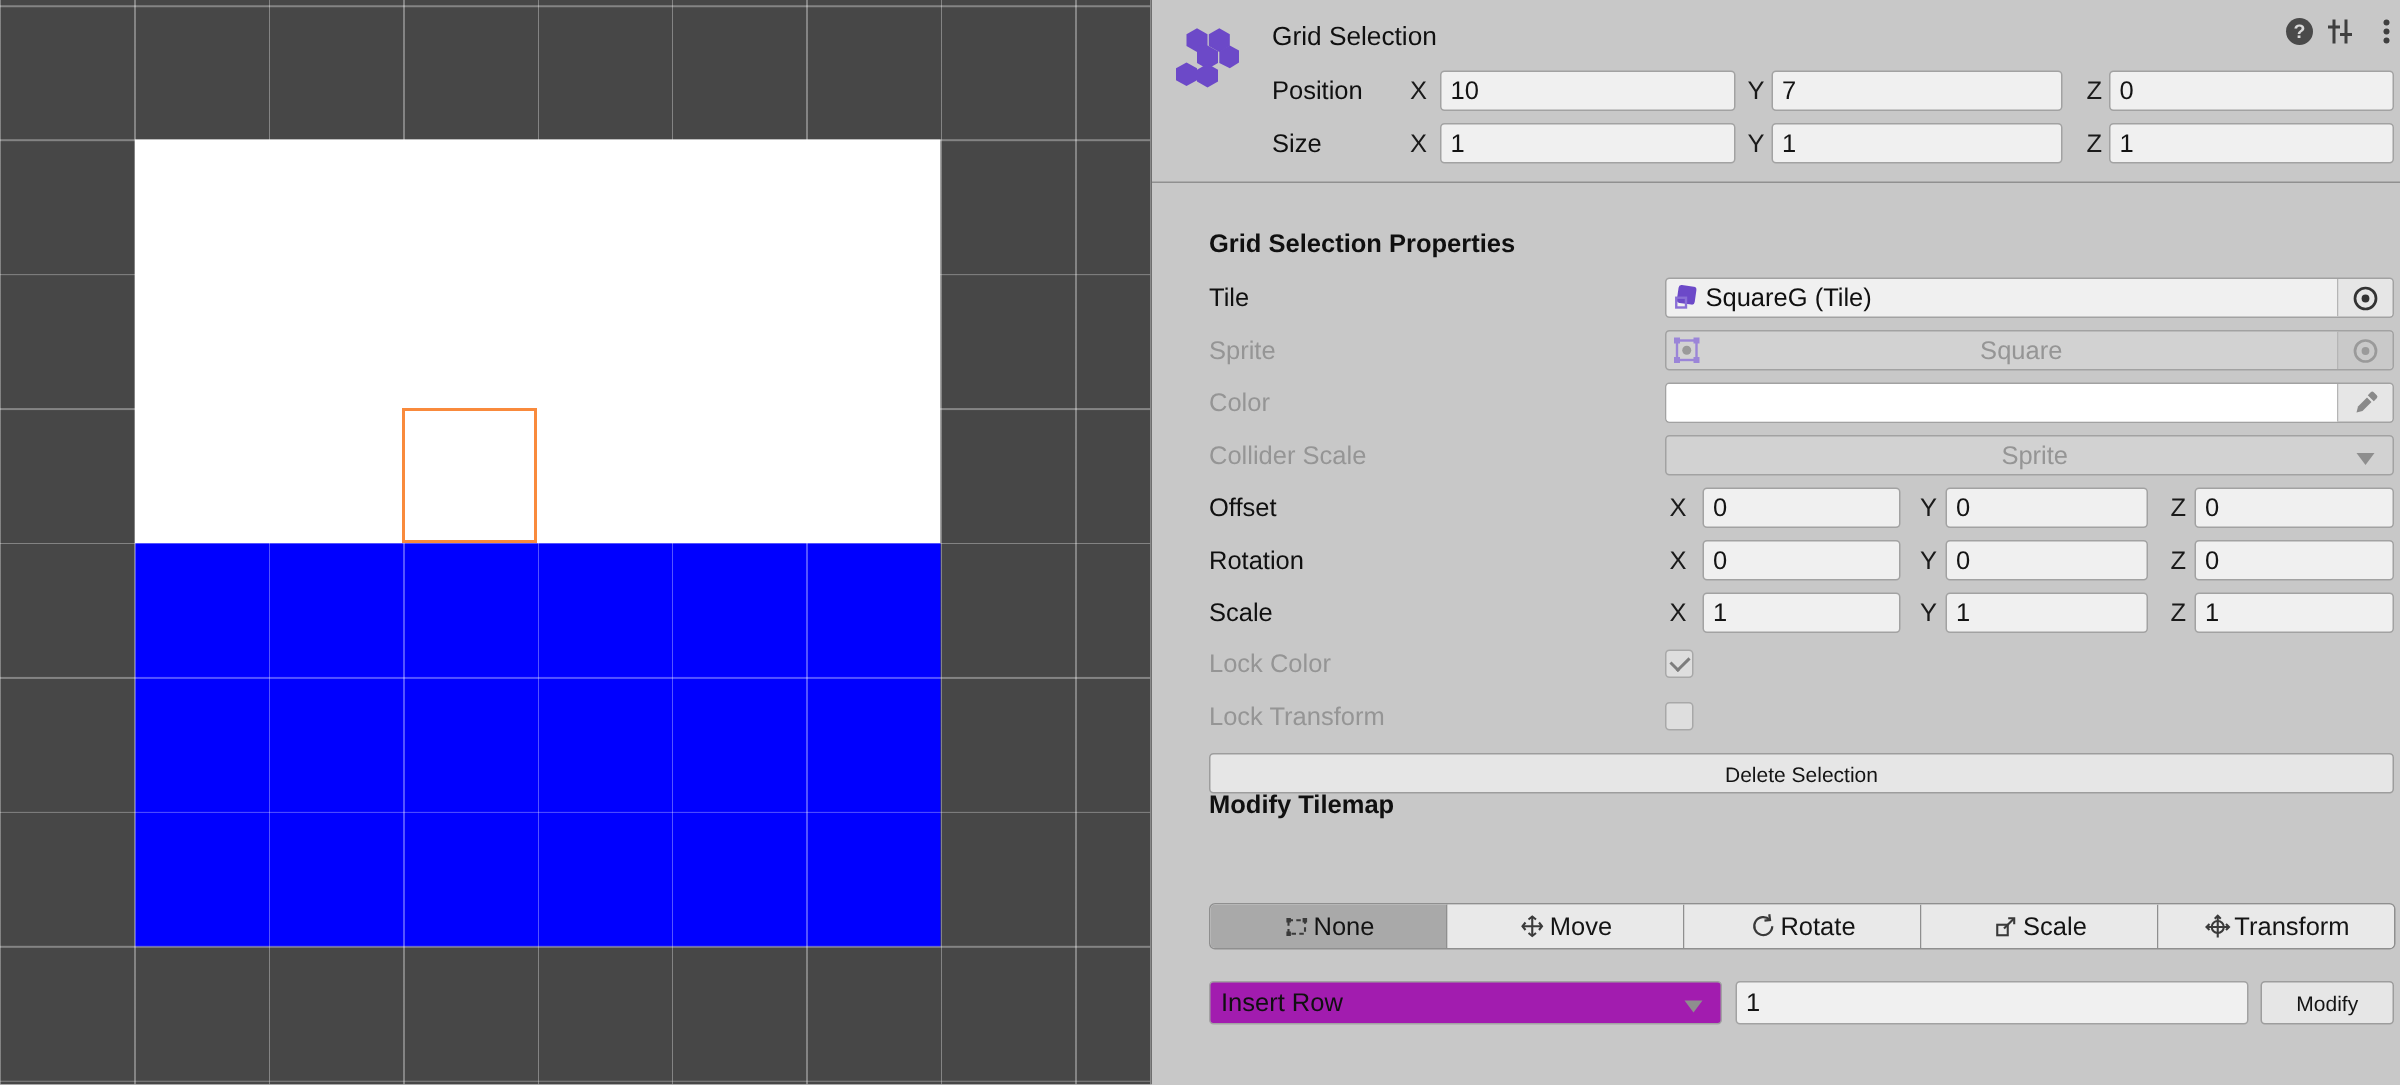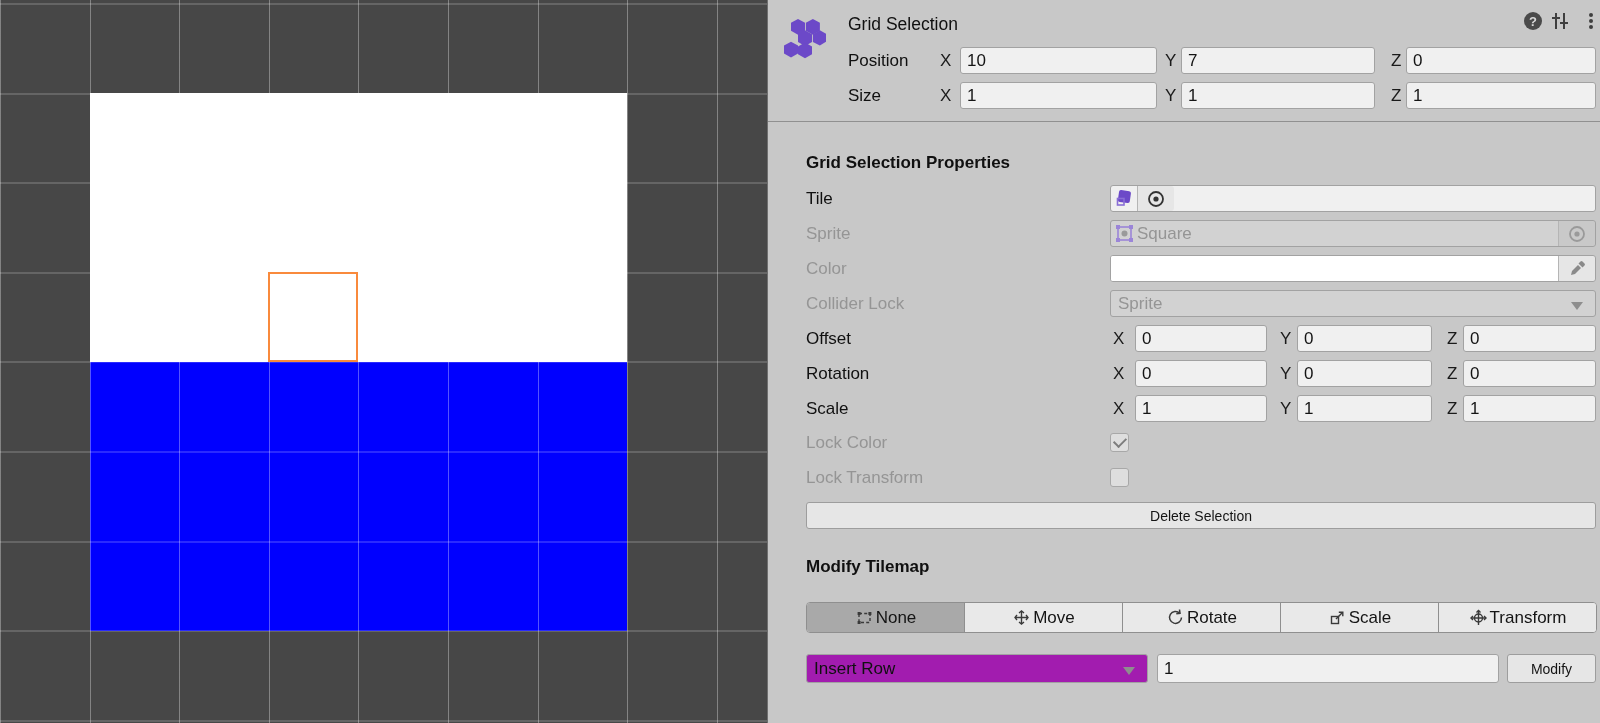--- a/index.html
+++ b/index.html
@@ -42,21 +42,21 @@
   input.fld{
     position:absolute;top:0;height:27px;box-sizing:border-box;
     background:var(--field-bg,#f0f0f0);border:1px solid #a2a2a2;border-radius:3px;
     font-family:inherit;font-size:17px;color:#141414;padding:0 0 0 6px;outline:none;
   }
   .objfld{
     position:absolute;top:0;left:342px;width:486px;height:27px;box-sizing:border-box;
     background:var(--field-bg,#f0f0f0);border:1px solid #a2a2a2;border-radius:3px;
     display:flex;align-items:center;padding-left:4px;cursor:default;
   }
-  .objfld.disabled{background:var(--disabled-field-bg,#d2d2d2);color:var(--disabled-text,#959595);}
+  .objfld.disabled{background:var(--disabled-field-bg,#d2d2d2);color:var(--disabled-text,#959595);text-align:center;}
   .objfld .txt{flex:1;white-space:nowrap;overflow:hidden;}
   .picker-zone{width:36px;align-self:stretch;display:flex;align-items:center;justify-content:center;border-left:1px solid #b5b5b5;background:rgba(0,0,0,0.04);border-radius:0 3px 3px 0;}
   .swatch{flex:1;align-self:stretch;border-radius:2px 0 0 2px;}
   .ddown{justify-content:flex-start;padding-left:7px;}
   .dd-arrow{position:absolute;right:12px;top:11px;width:0;height:0;border-left:6px solid transparent;border-right:6px solid transparent;border-top:8px solid #8e8e8e;}
   .checkbox{
     position:absolute;left:342px;top:4px;width:19px;height:19px;box-sizing:border-box;
     background:#dedede;border:1px solid #a8a8a8;border-radius:3px;
   }
   .checkbox.on::after{
@@ -159,20 +159,21 @@
 
     <div class="row" style="top:185px;">
       <span class="lbl">Tile</span>
       <div class="objfld">
         <span style="margin-right:3px;">
           <svg width="19" height="19" viewBox="0 0 19 19">
             <rect x="3.5" y="1.5" width="12" height="12" rx="2" fill="#6c49c8" transform="rotate(8 9 7)"></rect>
             <rect x="2.5" y="9.5" width="6.5" height="6.5" fill="none" stroke="#8a6fd6" stroke-width="1.6"></rect>
           </svg>
         </span>
+        <span class="txt">SquareG (Tile)</span>
         <span class="picker-zone">
           <svg width="18" height="18" viewBox="0 0 18 18">
             <circle cx="9" cy="9" r="7" fill="none" stroke="#333" stroke-width="1.8"></circle>
             <circle cx="9" cy="9" r="2.6" fill="#333"></circle>
           </svg>
         </span>
       </div>
     </div>
 
     <div class="row" style="top:220px;">
@@ -205,21 +206,21 @@
         <span class="picker-zone">
           <svg width="18" height="18" viewBox="0 0 18 18" fill="#8a8a8a">
             <path d="M3,15 l1,-4 6,-6 3,3 -6,6 -4,1 z"></path>
             <path d="M10.5,3.5 l2,-2 a1.4,1.4 0 0 1 2,0 l2,2 a1.4,1.4 0 0 1 0,2 l-2,2 z"></path>
           </svg>
         </span>
       </div>
     </div>
 
     <div class="row" style="top:290px;">
-      <span class="lbl disabled">Collider Lock</span>
+      <span class="lbl disabled">Collider Scale</span>
       <div class="objfld disabled ddown">
         <span class="txt">Sprite</span>
         <span class="dd-arrow"></span>
       </div>
     </div>
 
     <div class="row" style="top:325px;">
       <span class="lbl">Offset</span>
       <span class="ax" style="left:345px;">X</span>
       <input class="fld" style="left: 367px; width: 132px;" value="0">
@@ -254,21 +255,21 @@
       <span class="checkbox"></span>
     </div>
 
     <div class="row" style="top:429px;">
       <span class="lbl disabled">Lock Color</span>
       <span class="checkbox on"></span>
     </div>
 
     <button class="btn" style="left:38px;top:502px;width:790px;">Delete Selection</button>
 
-    <div class="row" style="top:553px;">
+    <div class="row" style="top:523px;">
       <span class="section-h">Modify Tilemap</span>
     </div>
 
     <div class="toolbar">
       <div class="tool active">
         <span>
           <svg width="19" height="19" viewBox="0 0 19 19">
             <rect x="4" y="5.5" width="11" height="9" fill="none" stroke="#3a3a3a" stroke-width="1.4" stroke-dasharray="3 2.2"></rect>
             <rect x="2.6" y="4" width="3" height="3" fill="#3a3a3a"></rect>
             <rect x="13.4" y="4" width="3" height="3" fill="#3a3a3a"></rect>

